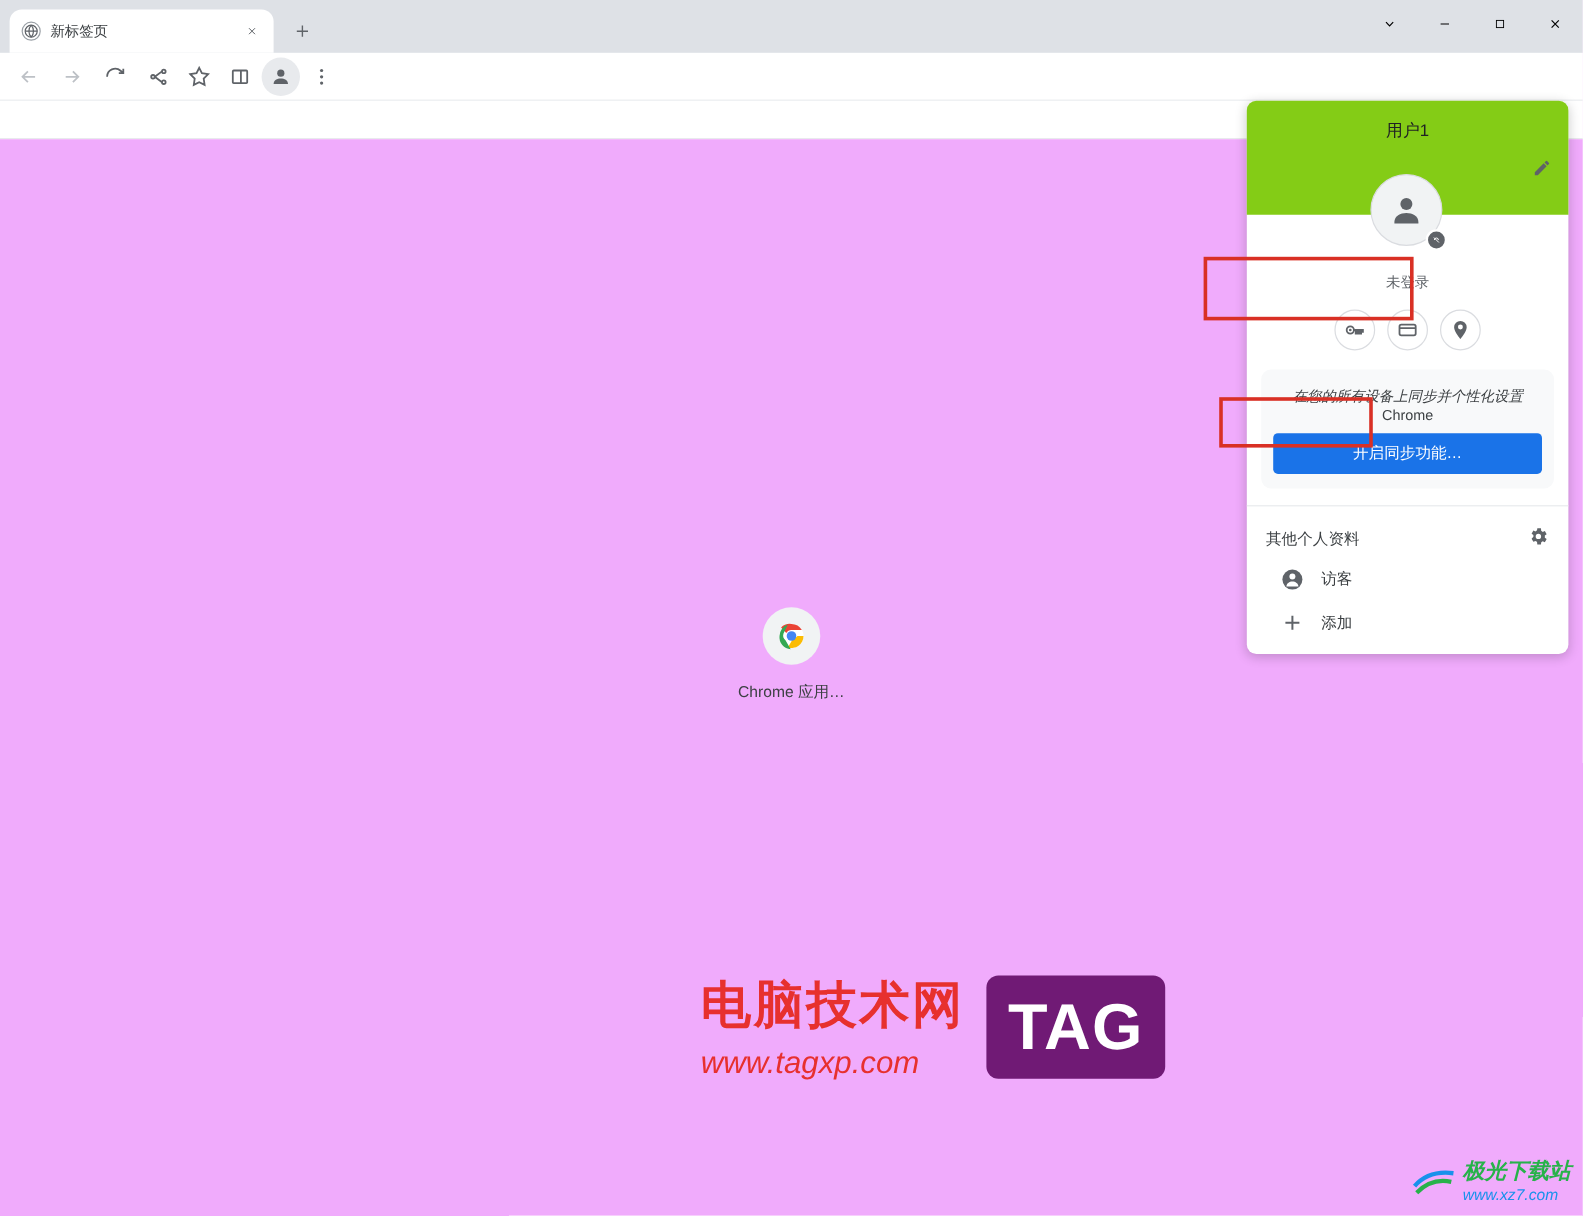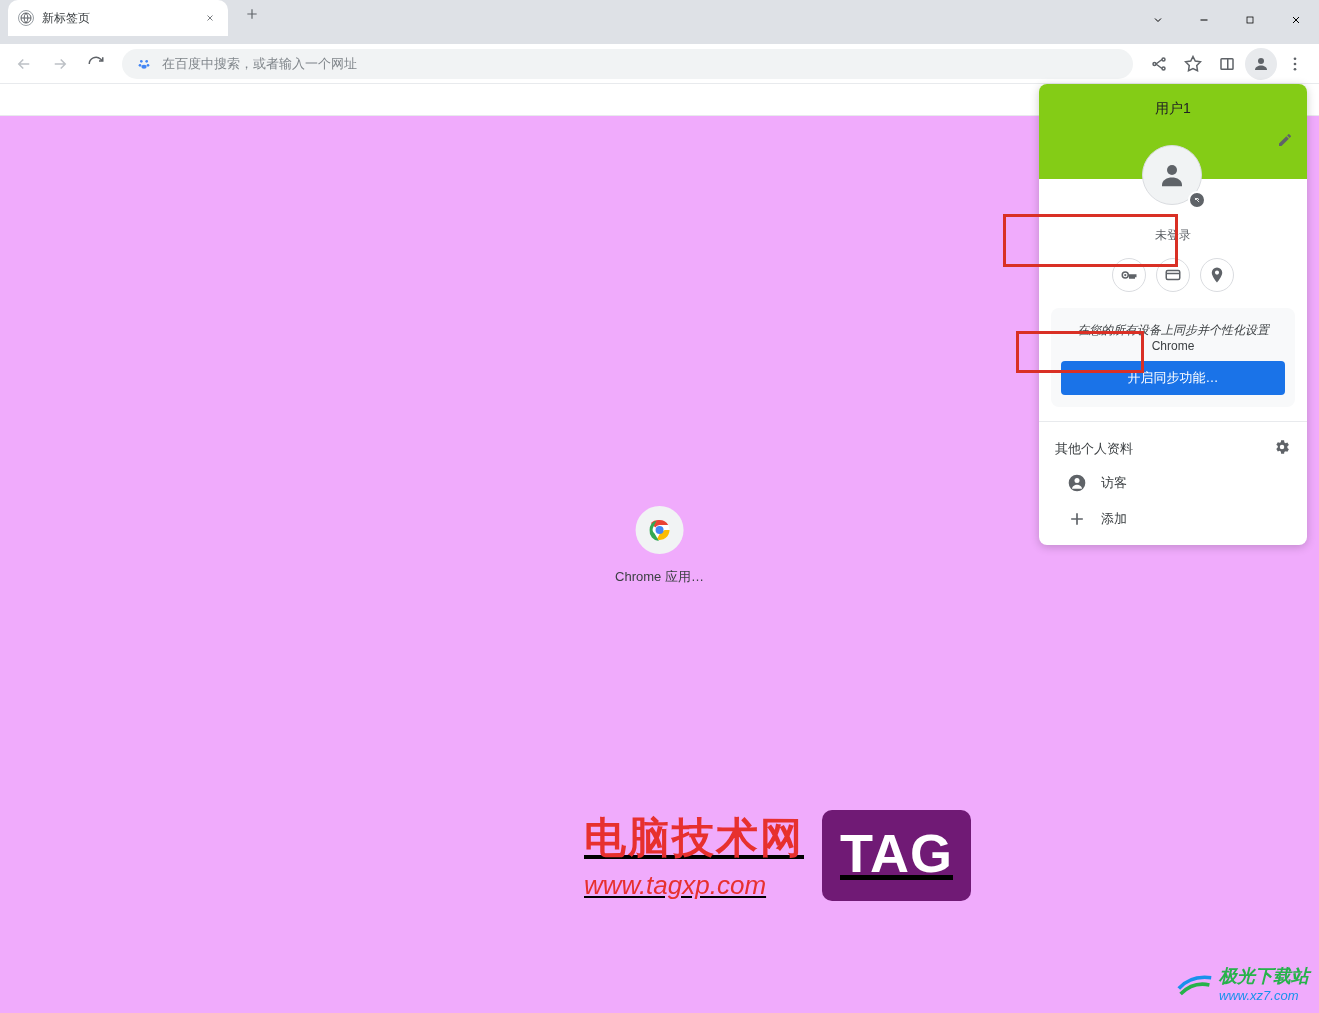--- a/index.html
+++ b/index.html
@@ -1,19 +1,19 @@
 <!DOCTYPE html>
 <html><head>
   <meta charset="utf-8">
   <style>
     * { margin: 0; padding: 0; box-sizing: border-box; font-family: "Microsoft YaHei", Arial, sans-serif; }
     body { width: 1319px; height: 1013px; background: #fff; overflow: hidden; position: relative; }
     
     
-    .titlebar { height: 44px; background: #dee1e6; display: flex; position: relative; }
+    .titlebar { height: 44px; background: #dee1e6; display: flex; align-items: flex-end; position: relative; }
     .tab { background: #fff; height: 36px; width: 220px; margin-left: 8px; border-radius: 10px 10px 0 0; display: flex; align-items: center; padding: 0 10px; gap: 8px; font-size: 12px; color: #3c4043; }
     .tab-favicon { width: 16px; height: 16px; border-radius: 50%; border: 1px solid #9aa0a6; display: flex; align-items: center; justify-content: center; color: #5f6368; }
     .tab-close { margin-left: auto; width: 16px; height: 16px; display: flex; align-items: center; justify-content: center; color: #5f6368; cursor: pointer; }
     .newtab-btn { width: 28px; height: 28px; margin-left: 10px; margin-bottom: 4px; display: flex; align-items: center; justify-content: center; color: #5f6368; cursor: pointer; border-radius: 50%; }
     .win-controls { position: absolute; right: 0; top: 0; height: 40px; display: flex; align-items: center; }
     .win-btn { width: 46px; height: 40px; display: flex; align-items: center; justify-content: center; color: #000; cursor: pointer; }
     .win-btn svg { width: 12px; height: 12px; }
     
     
     .toolbar { height: 40px; background: #fff; border-bottom: 1px solid #e8eaed; display: flex; align-items: center; padding: 0 8px; gap: 4px; }
@@ -51,21 +51,21 @@
     .pm-sync-text2 { font-size: 12px; color: #3c4043; margin-bottom: 8px; }
     .pm-sync-btn { display: block; width: 100%; height: 34px; background: #1a73e8; color: #fff; border: none; border-radius: 4px; font-size: 13px; cursor: pointer; }
     .highlight-2 { position: absolute; border: 3px solid #d93025; left: 1016px; top: 331px; width: 128px; height: 42px; z-index: 200; pointer-events: none; }
     .pm-divider { height: 1px; background: #e8eaed; margin-top: 14px; }
     .pm-section-title { display: flex; align-items: center; justify-content: space-between; padding: 16px 16px 6px; font-size: 13px; color: #3c4043; }
     .pm-gear { color: #5f6368; cursor: pointer; }
     .pm-item { display: flex; align-items: center; gap: 14px; padding: 8px 28px; font-size: 13px; color: #3c4043; cursor: pointer; }
     .pm-item-last { padding-bottom: 16px; }
     
     
-    .watermark1 { position: absolute; left: 584px; top: 810px; display: flex; gap: 18px; text-decoration: underline; }
+    .watermark1 { position: absolute; left: 584px; top: 810px; display: flex; align-items: center; gap: 18px; }
     .wm-text { font-family: SimSun, serif; }
     .wm-line1 { font-size: 42px; font-weight: bold; color: #e7302e; letter-spacing: 2px; }
     .wm-line2 { font-size: 26px; color: #e7302e; font-style: italic; margin-top: 4px; }
     .wm-tag { background: #701a75; color: #fff; font-size: 54px; font-weight: 900; padding: 12px 18px; border-radius: 10px; letter-spacing: 1px; font-family: Arial, sans-serif; }
     .watermark2 { position: absolute; right: 10px; bottom: 10px; display: flex; align-items: center; gap: 6px; font-size: 18px; font-style: italic; }
     .wm2-swoosh { width: 36px; height: 30px; }
     .wm2-text-top { color: #27b24a; font-weight: 600; }
     .wm2-text-bot { color: #1991eb; font-size: 13px; }
   </style>
 </head>
@@ -123,32 +123,20 @@
   </div>
   <div class="tb-btn disabled">
     <svg width="18" height="18" viewBox="0 0 24 24" stroke="currentColor" stroke-width="2" fill="none">
         <path d="M5 12h14M13 6l6 6-6 6"></path>
       </svg>
   </div>
   <div class="tb-btn">
     <svg width="18" height="18" viewBox="0 0 24 24" stroke="currentColor" stroke-width="2" fill="none">
         <path d="M3 12a9 9 0 0115-6.7L21 8M21 3v5h-5"></path>
       </svg>
-  </div>
-  <div class="omnibox">
-    <span class="omnibox-icon">
-      <svg width="16" height="16" viewBox="0 0 24 24" fill="#4285f4">
-          <circle cx="8" cy="8" r="2"></circle>
-          <circle cx="16" cy="8" r="2"></circle>
-          <circle cx="6" cy="14" r="2"></circle>
-          <circle cx="18" cy="14" r="2"></circle>
-          <ellipse cx="12" cy="16" rx="4" ry="3"></ellipse>
-        </svg>
-    </span>
-    <span class="omnibox-text">在百度中搜索，或者输入一个网址</span>
   </div>
   <div class="right-icons">
     <div class="tb-btn">
       <svg width="18" height="18" viewBox="0 0 24 24" stroke="currentColor" stroke-width="2" fill="none">
           <path d="M8 12l8-6M8 12l8 6"></path>
           <circle cx="6" cy="12" r="2"></circle>
           <circle cx="18" cy="6" r="2"></circle>
           <circle cx="18" cy="18" r="2"></circle>
         </svg>
     </div>

